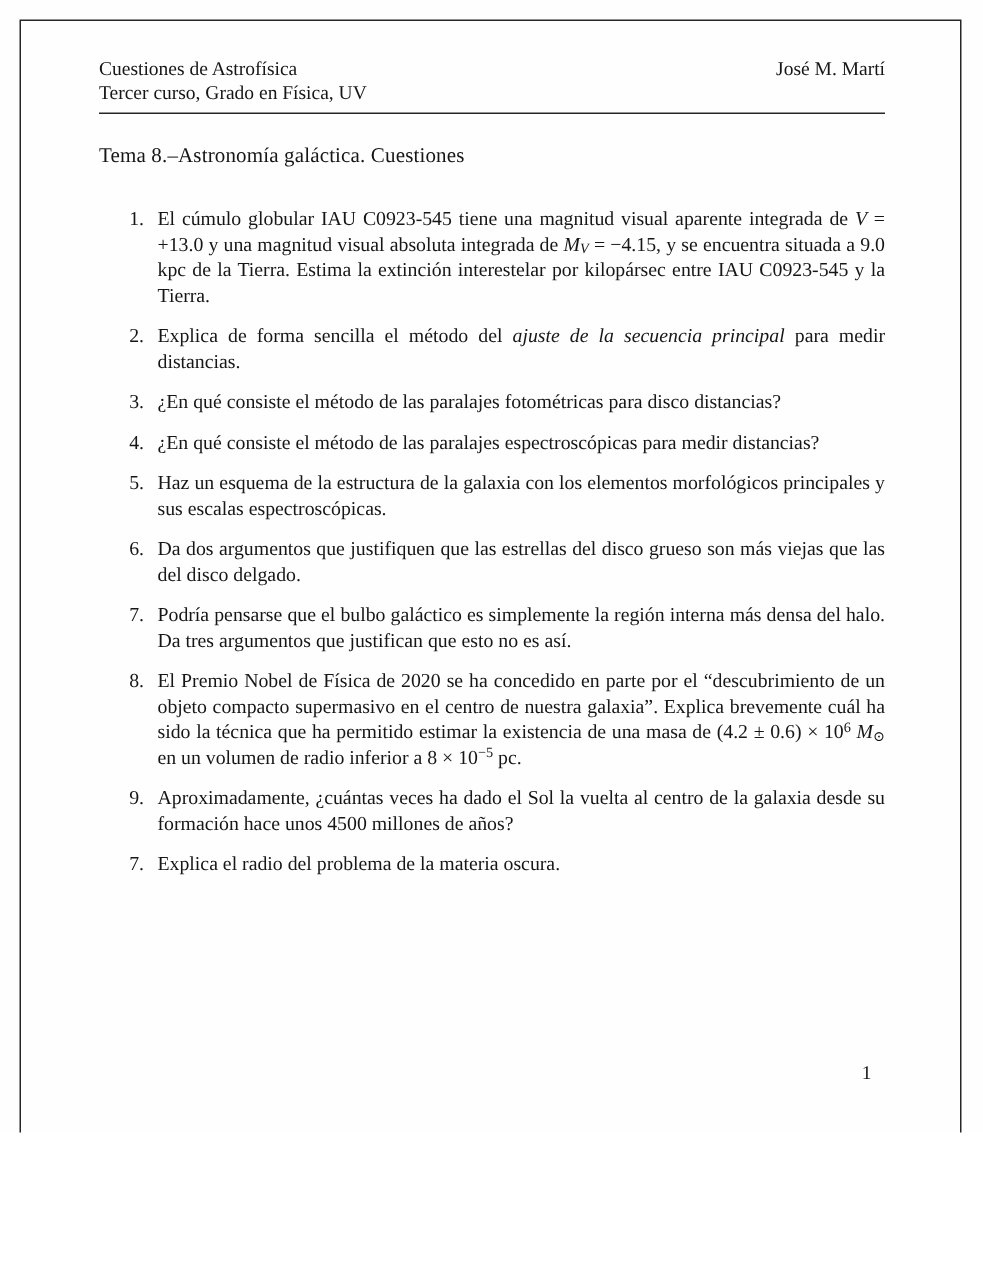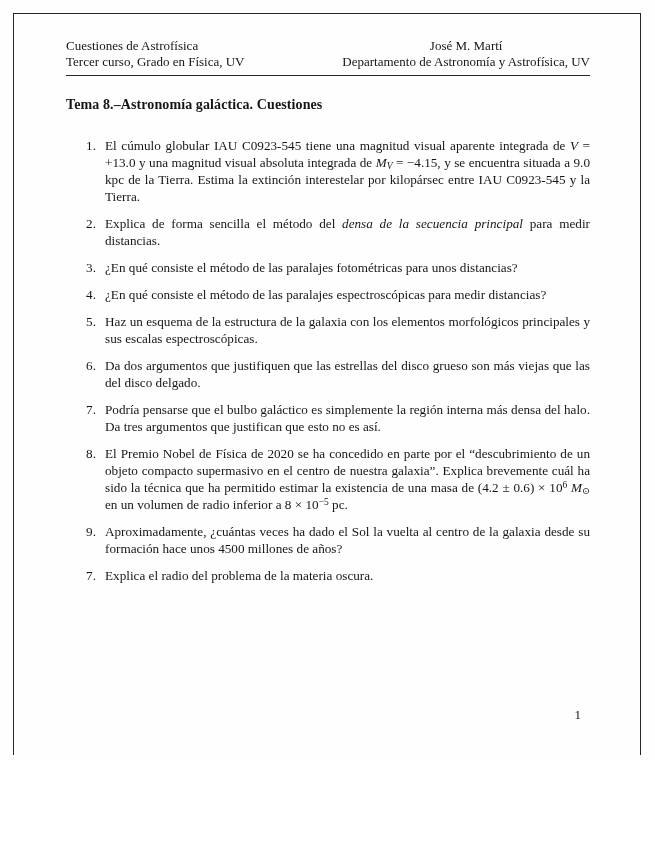--- a/index.html
+++ b/index.html
@@ -44,21 +44,21 @@
   }
   .hcol.right {
     text-align: center;
   }
   .rule {
     border-top: 1.2px solid #262626;
     margin-top: 5px;
   }
   .title {
     margin-top: 21px;
-    font-weight: 700;
+    font-weight: 400;
     font-size: 14px;
     letter-spacing: 0.1px;
   }
   .qlist {
     margin-top: 24px;
     font-size: 13.2px;
     line-height: 17px;
   }
   .question {
     display: flex;
@@ -104,37 +104,36 @@
 <div class="sheet">
   <div class="frame"></div>
   <div class="content">
     <div class="header">
       <div class="hcol left">
         <div>Cuestiones de Astrofísica</div>
         <div>Tercer curso, Grado en Física, UV</div>
       </div>
       <div class="hcol right">
         <div>José M. Martí</div>
-        <div>Departamento de Astronomía y Astrofísica, UV</div>
       </div>
     </div>
     <div class="rule"></div>
     <div class="title">Tema 8.–Astronomía galáctica. Cuestiones</div>
     <div class="qlist">
         <div class="question">
           <span class="qnum">1.</span>
           <span class="qbody"><span>El cúmulo globular IAU C0923-545 tiene una magnitud visual aparente integrada de </span><span class="run-i">V</span><span> = +13.0 y una magnitud visual absoluta integrada de </span><span class="run-i">M</span><span class="run-subi">V</span><span> = −4.15, y se encuentra situada a 9.0 kpc de la Tierra. Estima la extinción interestelar por kilopársec entre IAU C0923-545 y la Tierra.</span></span>
         </div>
         <div class="question">
           <span class="qnum">2.</span>
-          <span class="qbody"><span>Explica de forma sencilla el método del </span><span class="run-i">densa de la secuencia principal</span><span> para medir distancias.</span></span>
+          <span class="qbody"><span>Explica de forma sencilla el método del </span><span class="run-i">ajuste de la secuencia principal</span><span> para medir distancias.</span></span>
         </div>
         <div class="question">
           <span class="qnum">3.</span>
-          <span class="qbody"><span>¿En qué consiste el método de las paralajes fotométricas para unos distancias?</span></span>
+          <span class="qbody"><span>¿En qué consiste el método de las paralajes fotométricas para disco distancias?</span></span>
         </div>
         <div class="question">
           <span class="qnum">4.</span>
           <span class="qbody"><span>¿En qué consiste el método de las paralajes espectroscópicas para medir distancias?</span></span>
         </div>
         <div class="question">
           <span class="qnum">5.</span>
           <span class="qbody"><span>Haz un esquema de la estructura de la galaxia con los elementos morfológicos principales y sus escalas espectroscópicas.</span></span>
         </div>
         <div class="question">

